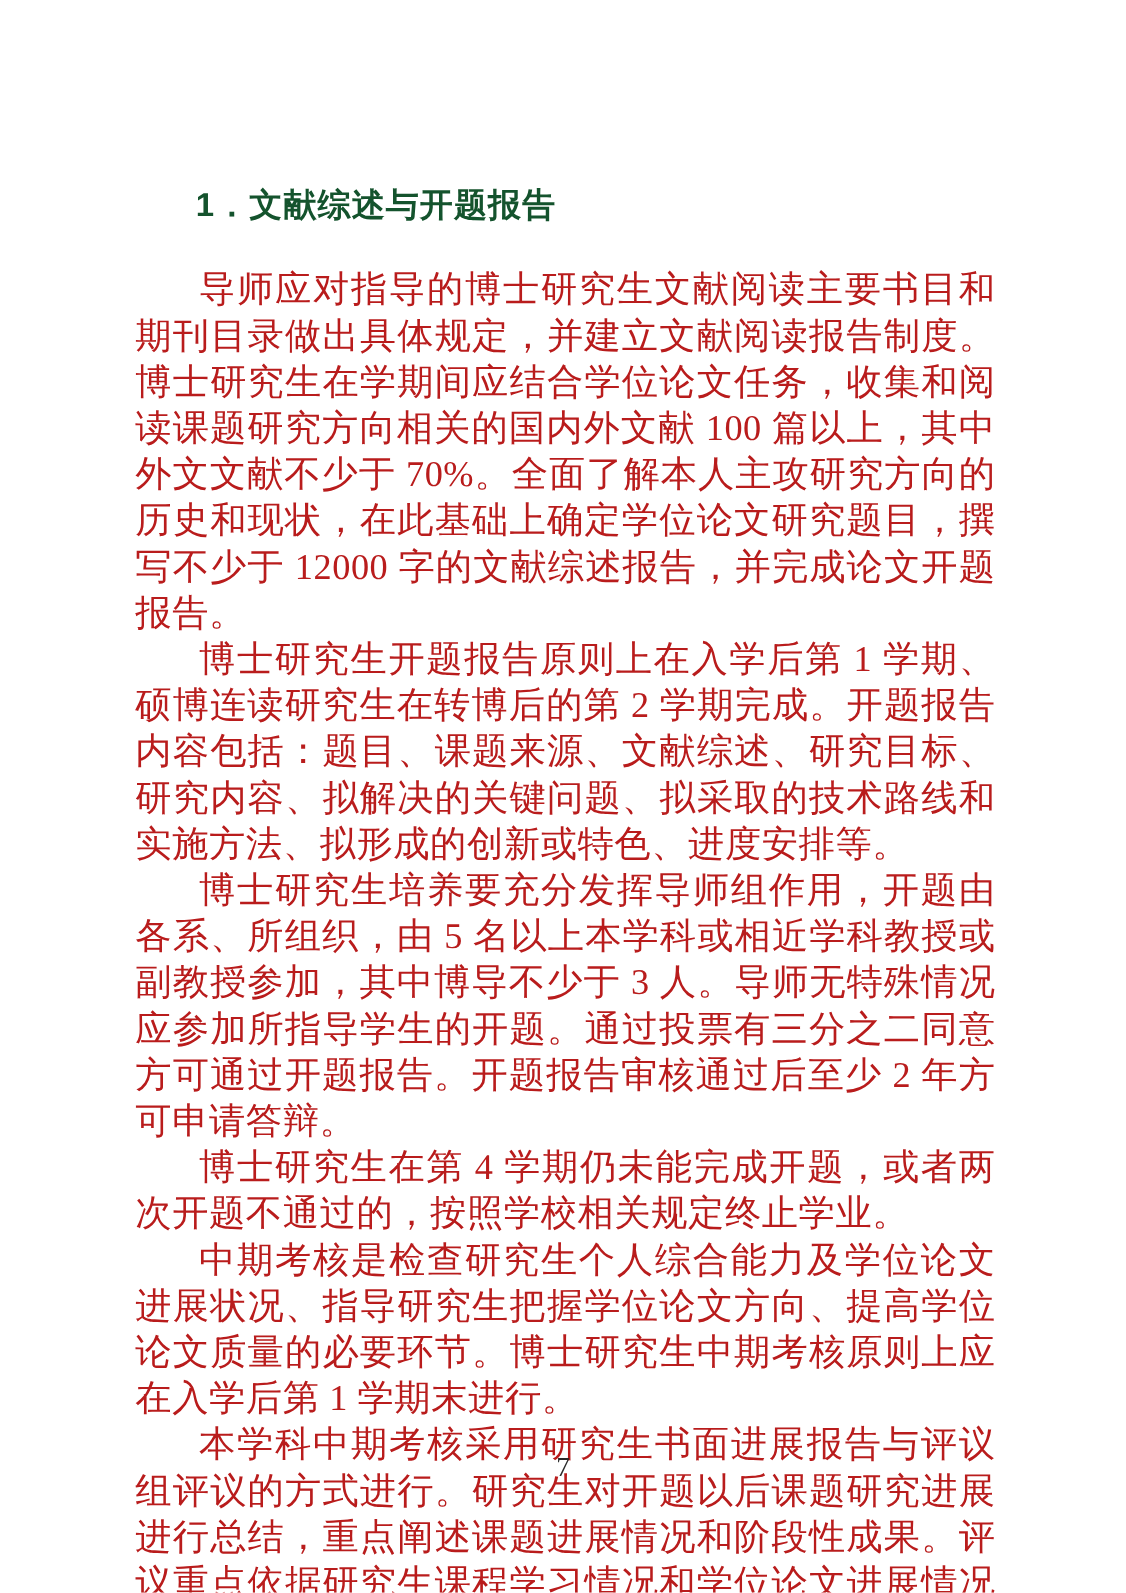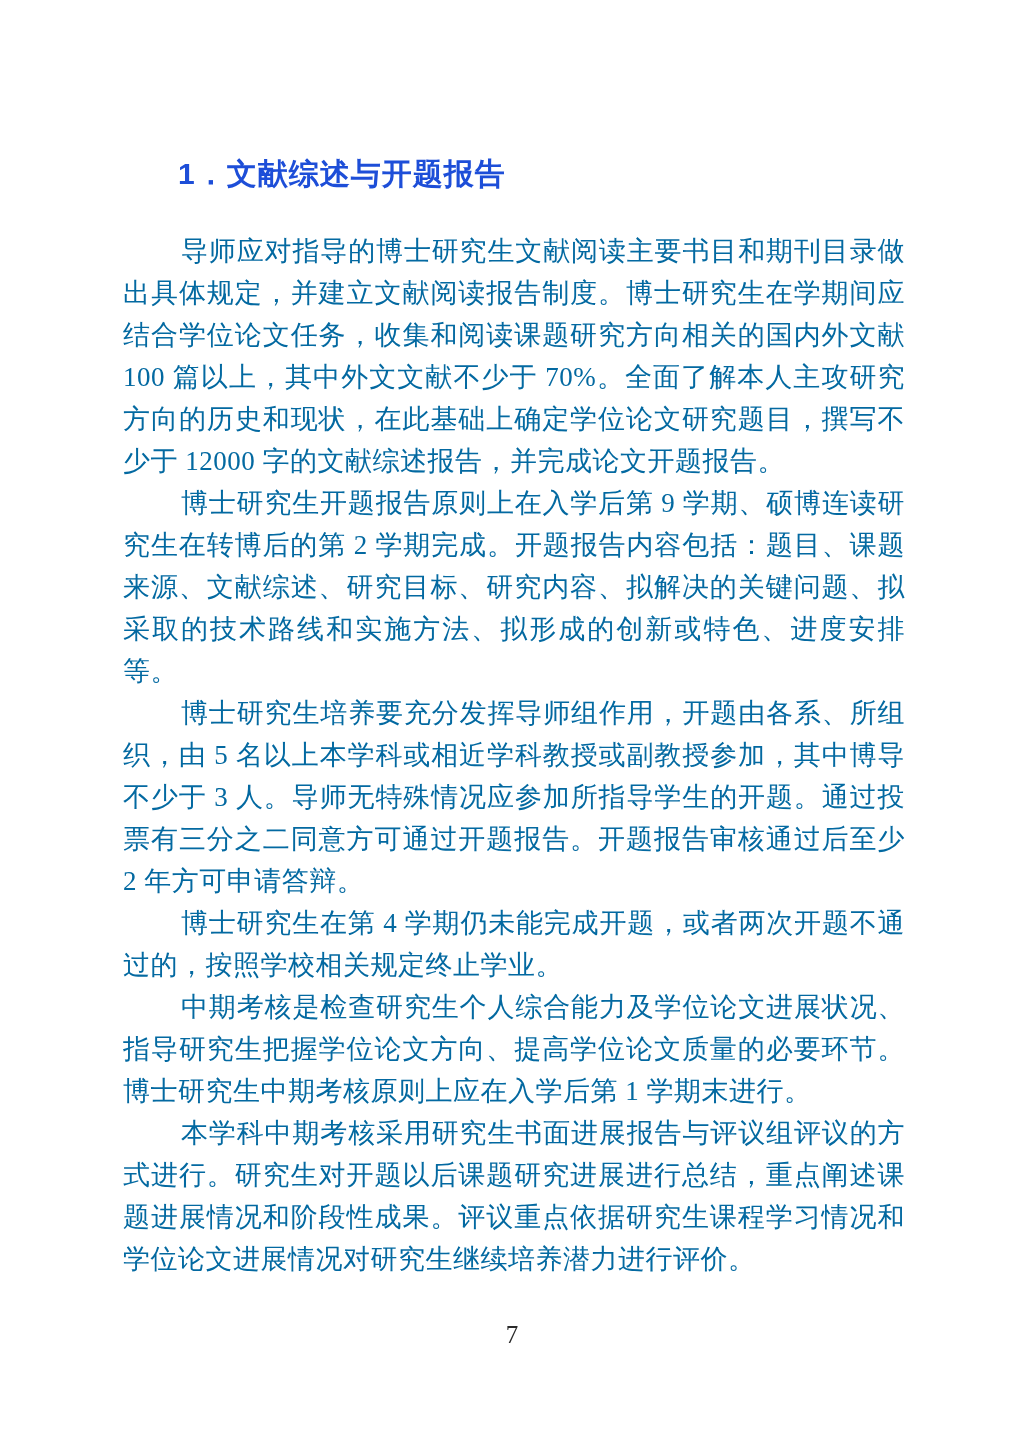--- a/index.html
+++ b/index.html
@@ -21,37 +21,37 @@
     left: 123px;
     top: 150px;
     width: 782px;
   }
   .section-heading {
     font-family: "Liberation Sans", "DejaVu Sans", sans-serif;
     font-size: 30px;
     font-weight: 700;
     line-height: 42px;
     letter-spacing: 1px;
-    margin: 3px 0 35px 0;
+    margin: 16px 0 35px 0;
     text-indent: 55px;
-    color: #1d4ed8;
+    color: #14532d;
   }
   .section-heading.second {
     margin-top: 22px;
     margin-bottom: 32px;
   }
   .para {
-    font-size: 27px;
+    font-size: 33px;
     line-height: 42px;
     margin: 0;
     text-align: justify;
     text-justify: inter-character;
     text-indent: 58px;
     letter-spacing: 0.5px;
-    color: #0369a1;
+    color: #b91c1c;
   }
   .page-number {
     position: absolute;
     top: 1321px;
     left: 0;
     width: 100%;
     text-align: center;
     font-size: 25px;
     color: #2a2a2a;
   }
@@ -59,21 +59,21 @@
 </head>
 <body>
 
 <div class="page">
   <div class="content">
 
     <h2 class="section-heading">1．文献综述与开题报告</h2>
 
     <p class="para">导师应对指导的博士研究生文献阅读主要书目和期刊目录做出具体规定，并建立文献阅读报告制度。博士研究生在学期间应结合学位论文任务，收集和阅读课题研究方向相关的国内外文献 100 篇以上，其中外文文献不少于 70%。全面了解本人主攻研究方向的历史和现状，在此基础上确定学位论文研究题目，撰写不少于 12000 字的文献综述报告，并完成论文开题报告。</p>
 
-    <p class="para">博士研究生开题报告原则上在入学后第 9 学期、硕博连读研究生在转博后的第 2 学期完成。开题报告内容包括：题目、课题来源、文献综述、研究目标、研究内容、拟解决的关键问题、拟采取的技术路线和实施方法、拟形成的创新或特色、进度安排等。</p>
+    <p class="para">博士研究生开题报告原则上在入学后第 1 学期、硕博连读研究生在转博后的第 2 学期完成。开题报告内容包括：题目、课题来源、文献综述、研究目标、研究内容、拟解决的关键问题、拟采取的技术路线和实施方法、拟形成的创新或特色、进度安排等。</p>
 
     <p class="para">博士研究生培养要充分发挥导师组作用，开题由各系、所组织，由 5 名以上本学科或相近学科教授或副教授参加，其中博导不少于 3 人。导师无特殊情况应参加所指导学生的开题。通过投票有三分之二同意方可通过开题报告。开题报告审核通过后至少 2 年方可申请答辩。</p>
 
     <p class="para">博士研究生在第 4 学期仍未能完成开题，或者两次开题不通过的，按照学校相关规定终止学业。</p>
 
 
     <p class="para">中期考核是检查研究生个人综合能力及学位论文进展状况、指导研究生把握学位论文方向、提高学位论文质量的必要环节。博士研究生中期考核原则上应在入学后第 1 学期末进行。</p>
 
     <p class="para">本学科中期考核采用研究生书面进展报告与评议组评议的方式进行。研究生对开题以后课题研究进展进行总结，重点阐述课题进展情况和阶段性成果。评议重点依据研究生课程学习情况和学位论文进展情况对研究生继续培养潜力进行评价。</p>
 

